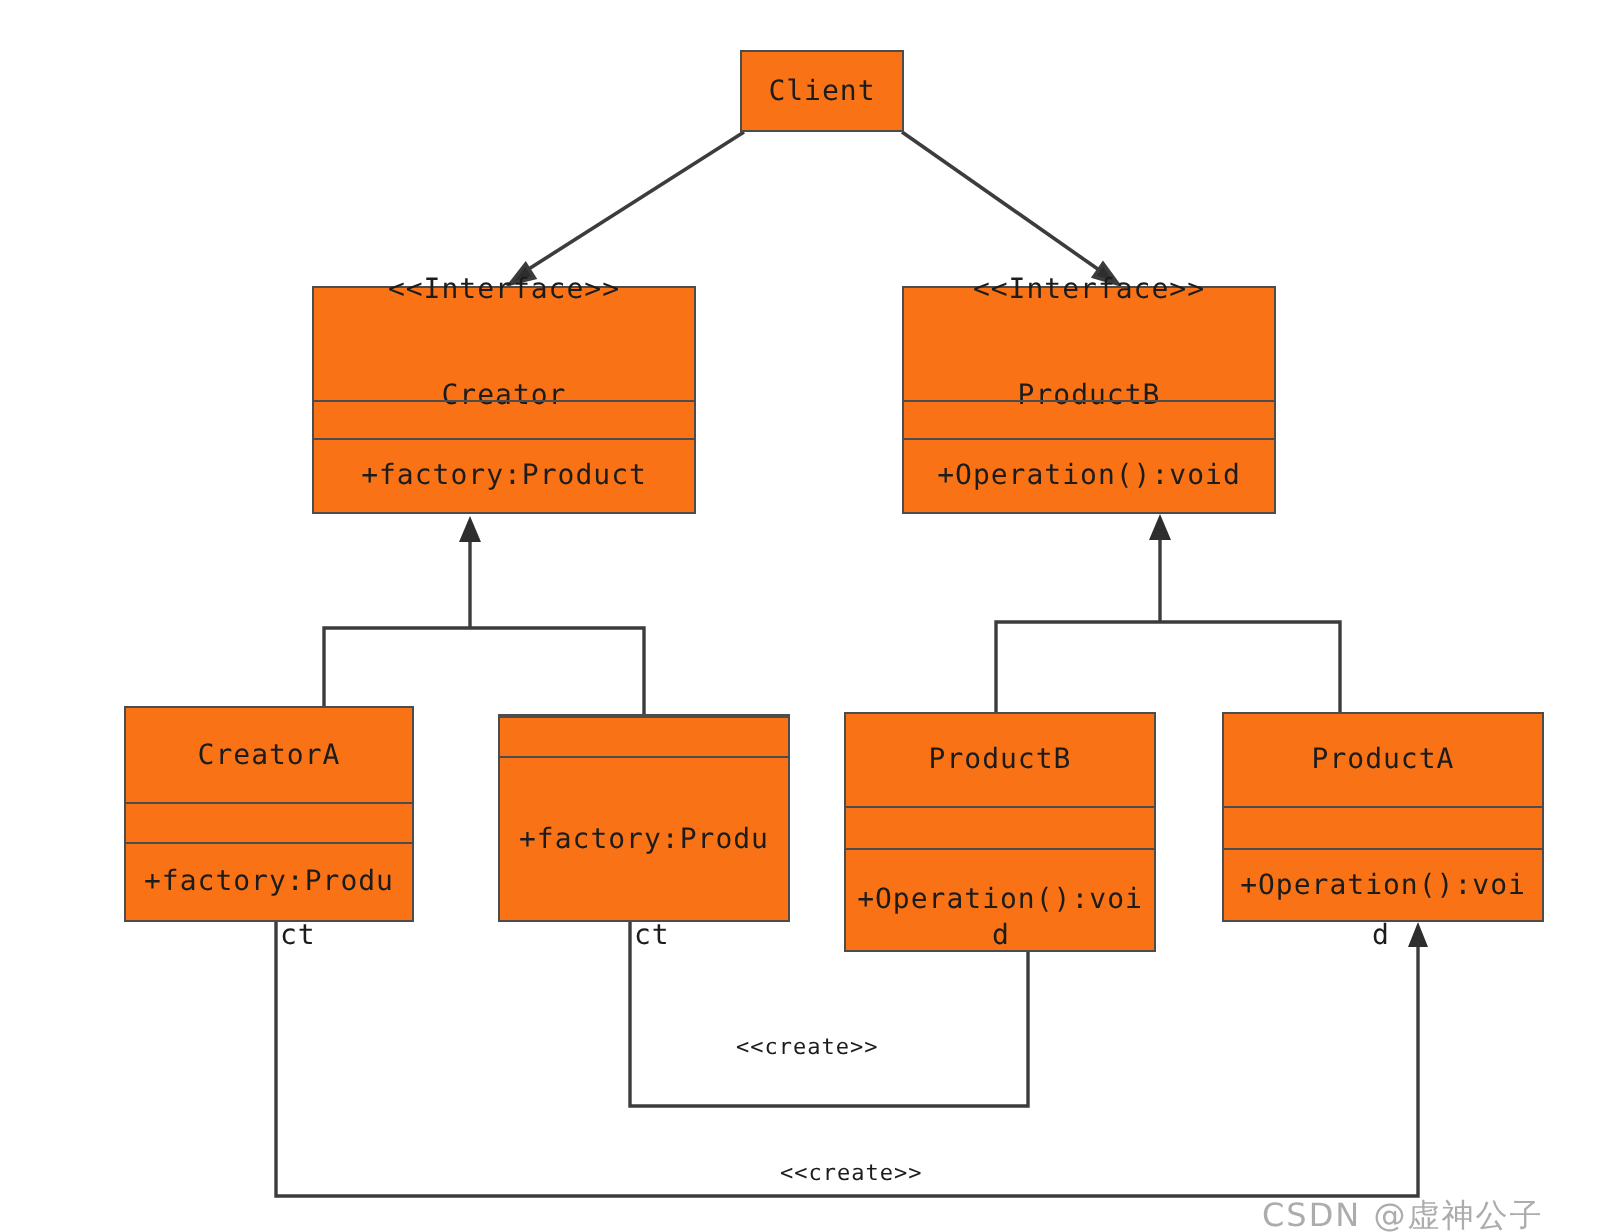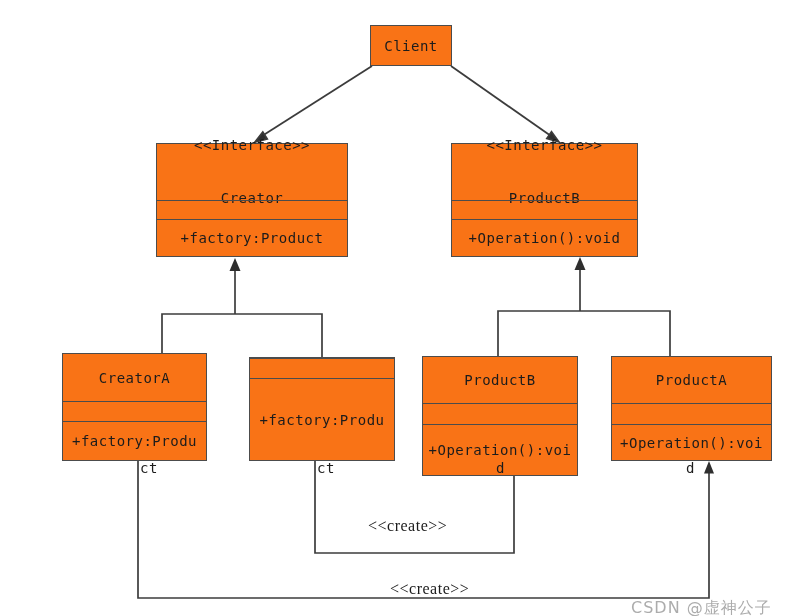--- a/index.html
+++ b/index.html
@@ -37,24 +37,23 @@
   .overflow-frag {
     position: absolute;
     z-index: 3;
     font-size: 14px;
     letter-spacing: 0.5px;
     line-height: 15px;
   }
   .create-label {
     position: absolute;
     z-index: 3;
-    font-size: 16px;
+    font-size: 11px;
     letter-spacing: 0.5px;
     white-space: nowrap;
-    font-family: Liberation Serif, serif;
   }
   .watermark {
     position: absolute;
     z-index: 4;
     font-family: "DejaVu Sans", "Liberation Sans", sans-serif;
     font-size: 16px;
     letter-spacing: 1px;
     color: rgba(158, 158, 158, 0.85);
     white-space: nowrap;
   }

